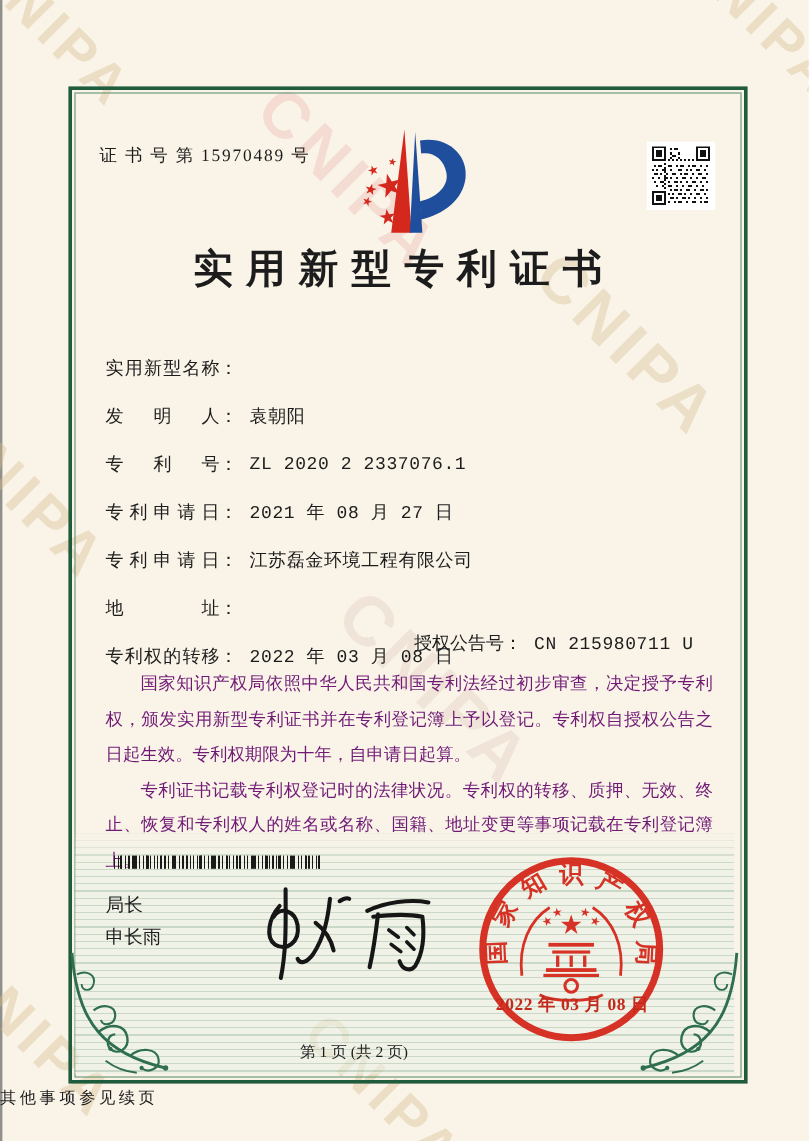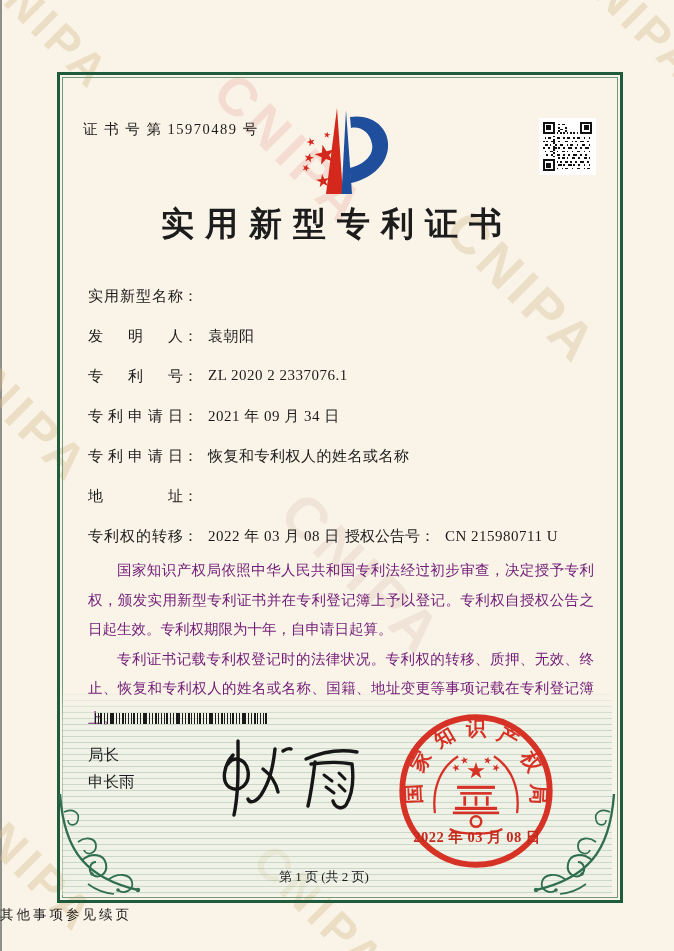--- a/index.html
+++ b/index.html
@@ -39,21 +39,21 @@
   .cert-no{position:absolute;left:83px;top:120px;z-index:3;font-size:14.5px;letter-spacing:1.5px;text-align:center;}
   .logo{position:absolute;left:277px;top:104px;width:130px;height:97px;z-index:3;}
   .qr{position:absolute;left:539px;top:118px;width:57px;height:57px;background:#fff;
       padding:4px;box-sizing:border-box;z-index:3;}
   .qr svg{width:100%;height:100%;display:block;}
 
   .title{position:absolute;left:0;top:202px;width:674px;text-align:center;z-index:3;
          font-size:33px;font-weight:bold;letter-spacing:11px;}
 
   .fields{position:absolute;left:88px;top:287px;width:520px;z-index:3;font-size:15px;}
-  .fieldrow{height:40px;display:flex;align-items:flex-start;white-space:nowrap;position:relative;}
+  .fieldrow{height:40px;display:flex;align-items:center;white-space:nowrap;position:relative;font-family:Liberation Mono, monospace;}
   .flabel{display:inline-block;width:95px;text-align:justify;text-align-last:justify;}
   .fcolon{display:inline-block;margin-right:10px;}
   .fvalue{display:inline-block;letter-spacing:0.5px;}
   .grant-no{position:absolute;left:257px;top:0;white-space:nowrap;}
 
   .paras{position:absolute;left:88px;top:556px;width:506px;z-index:3;font-size:14.5px;
          line-height:29.5px;text-align:justify;color:#701a75;}
   .paras p{margin:0;text-indent:2em;}
 
   .barcode{position:absolute;left:95px;top:713px;width:172px;height:11px;z-index:3;
@@ -62,21 +62,21 @@
       repeating-linear-gradient(90deg,transparent 0 5px,#1a1a1a 5px 7px,transparent 7px 11px);}
 
   .signer{position:absolute;left:88px;top:741px;z-index:3;font-size:15.5px;line-height:27px;
           font-family:"Liberation Sans","DejaVu Sans",sans-serif;}
   .signature{position:absolute;left:203px;top:735px;width:168px;height:88px;z-index:3;}
 
   .seal{position:absolute;left:397px;top:712px;width:158px;height:158px;z-index:4;opacity:0.95;}
   .seal-date{position:absolute;left:396px;top:828px;width:162px;text-align:center;z-index:5;
              font-size:14.5px;font-weight:bold;color:#c22a1c;letter-spacing:0.5px;}
 
-  .page-num{position:absolute;left:0;top:868px;width:590px;text-align:center;z-index:3;font-size:13px;margin-left:29px;}
+  .page-num{position:absolute;left:0;top:868px;width:590px;text-align:center;z-index:3;font-size:13px;}
   .footer-note{position:absolute;left:0;top:906px;width:672px;text-align:left;z-index:3;
                font-size:13.5px;letter-spacing:3px;}
 </style>
 </head>
 <body>
 
 <div class="page">
 
   <svg width="0" height="0" style="position:absolute" aria-hidden="true">
     <defs>
@@ -179,26 +179,26 @@
         <span class="fvalue">袁朝阳</span>
     </div>
     <div class="fieldrow">
       <span class="flabel">专利号</span>
         <span class="fcolon">：</span>
         <span class="fvalue">ZL 2020 2 2337076.1</span>
     </div>
     <div class="fieldrow">
       <span class="flabel">专利申请日</span>
         <span class="fcolon">：</span>
-        <span class="fvalue">2021 年 09 月 34 日</span>
+        <span class="fvalue">2021 年 08 月 27 日</span>
     </div>
     <div class="fieldrow">
       <span class="flabel">专利申请日</span>
         <span class="fcolon">：</span>
-        <span class="fvalue">恢复和专利权人的姓名或名称</span>
+        <span class="fvalue">江苏磊金环境工程有限公司</span>
     </div>
     <div class="fieldrow">
       <span class="flabel">地址</span>
         <span class="fcolon">：</span>
     </div>
     <div class="fieldrow">
       <span class="flabel">专利权的转移</span>
         <span class="fcolon">：</span>
         <span class="fvalue">2022 年 03 月 08 日</span>
       <span class="grant-no">

